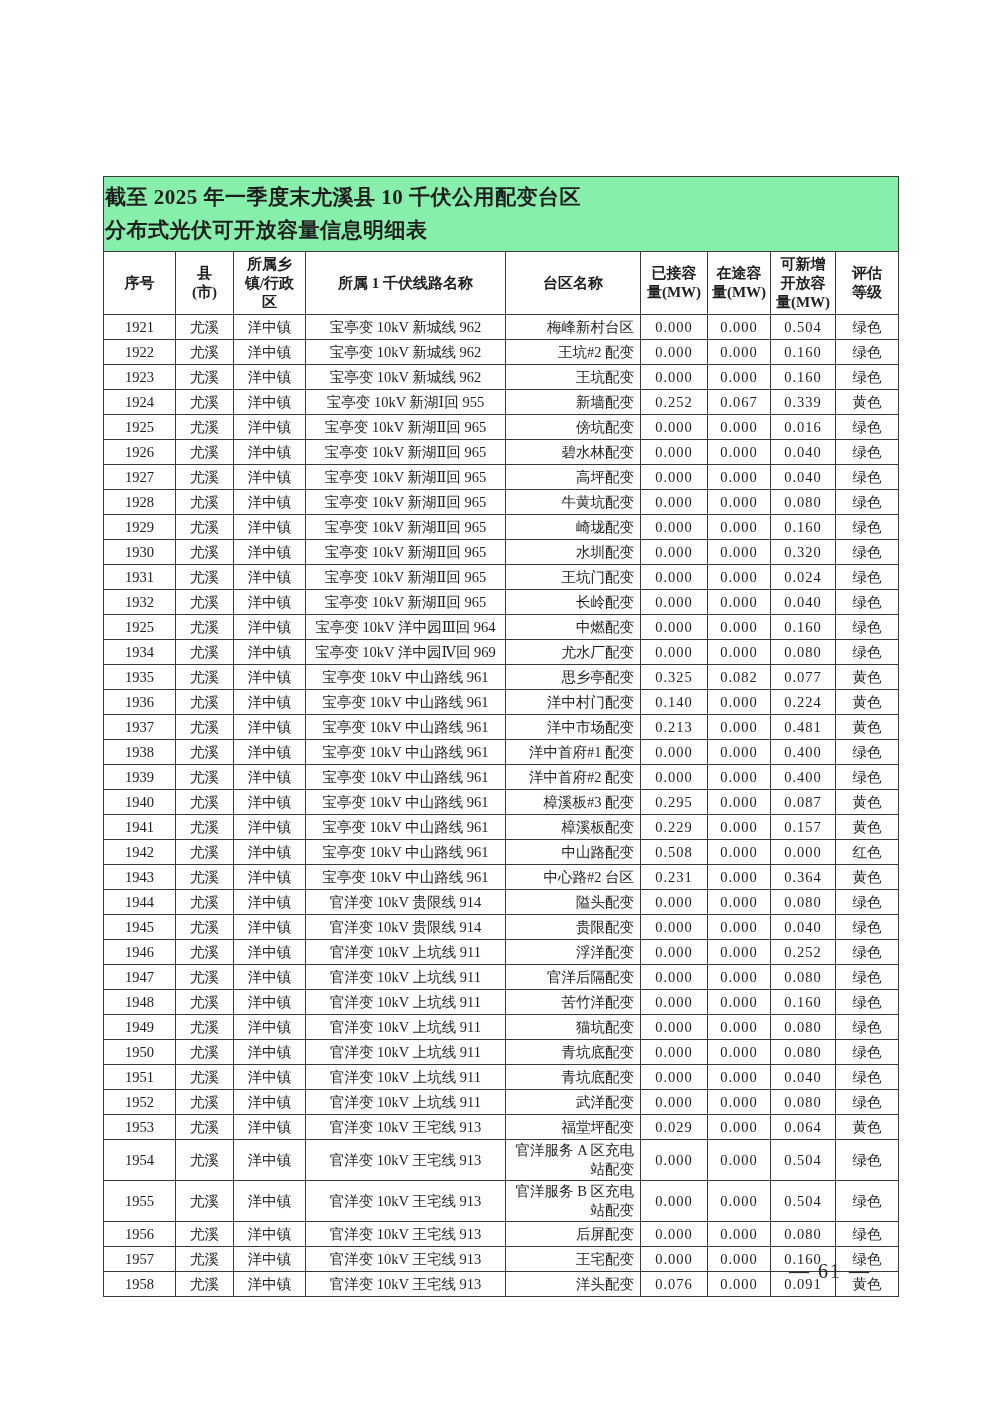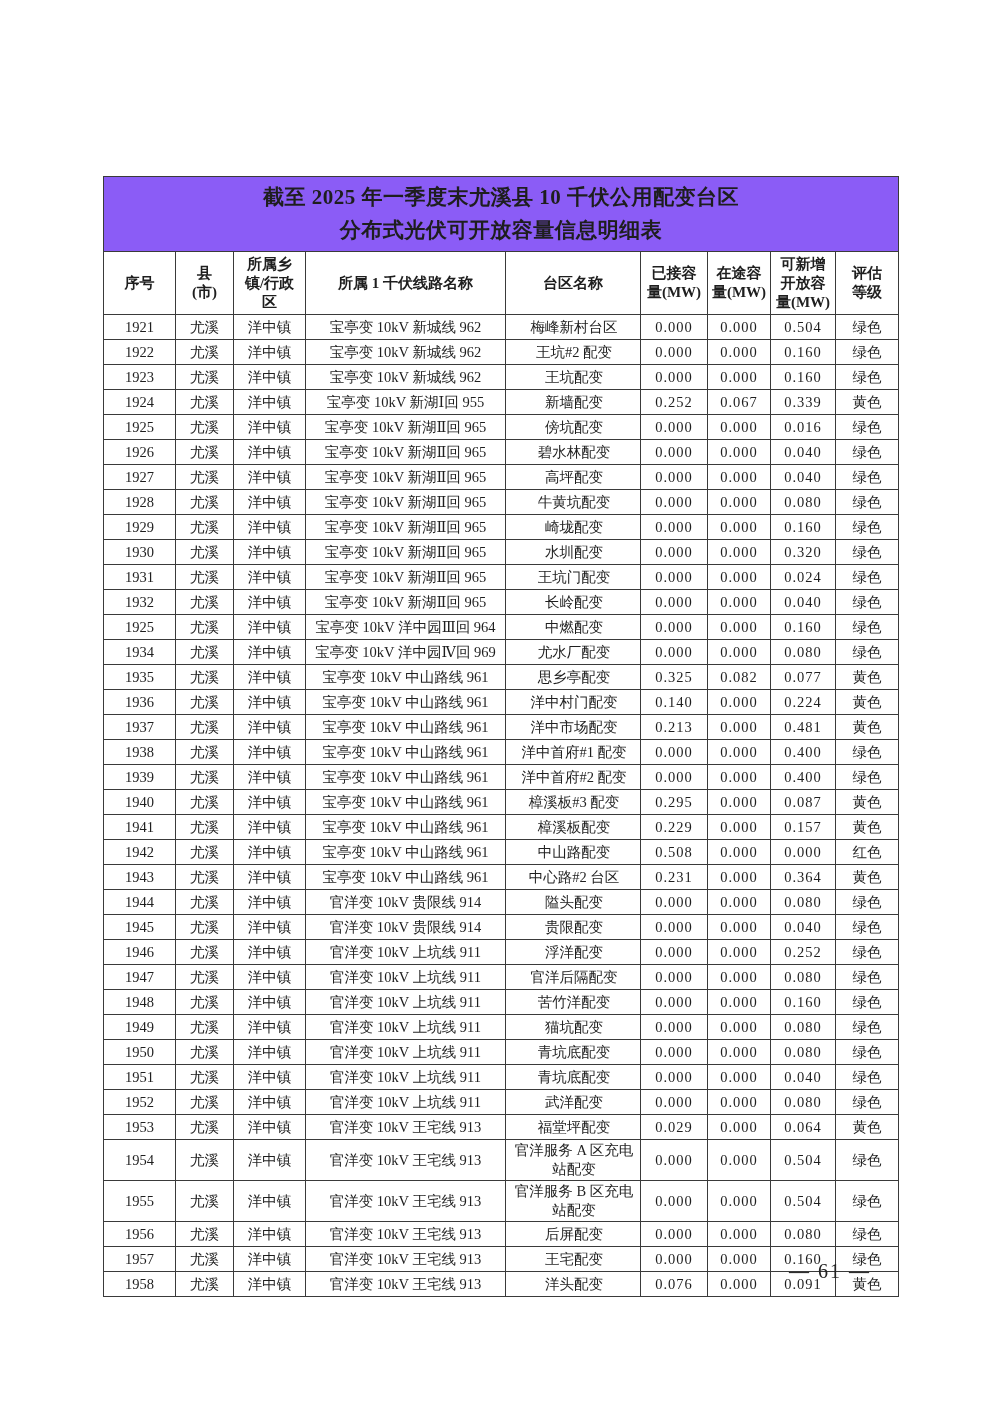--- a/index.html
+++ b/index.html
@@ -25,23 +25,23 @@
     border-collapse: collapse;
     table-layout: fixed;
   }
   table.capacity-table th,
   table.capacity-table td {
     border: 1px solid #3a3a3a;
     overflow: hidden;
   }
   .title-cell {
     height: 72px;
-    text-align: center;
+    text-align: left;
     vertical-align: middle;
-    background: #8b5cf6;
+    background: #86efac;
   }
   .title-line {
     display: block;
     font-size: 21px;
     font-weight: bold;
     line-height: 33px;
     letter-spacing: 0.5px;
   }
   th.col-head {
     height: 60px;
@@ -56,21 +56,21 @@
   tbody td {
     height: 22px;
     font-size: 14.5px;
     line-height: 19px;
     text-align: center;
     vertical-align: middle;
     padding: 1px 3px;
     word-break: break-all;
   }
   tbody td.c-station {
-    text-align: center;
+    text-align: right;
     padding-left: 8px;
     padding-right: 6px;
   }
   tbody td.c-num {
     letter-spacing: 1px;
   }
   .page-number {
     position: absolute;
     left: 789px;
     top: 1260px;

